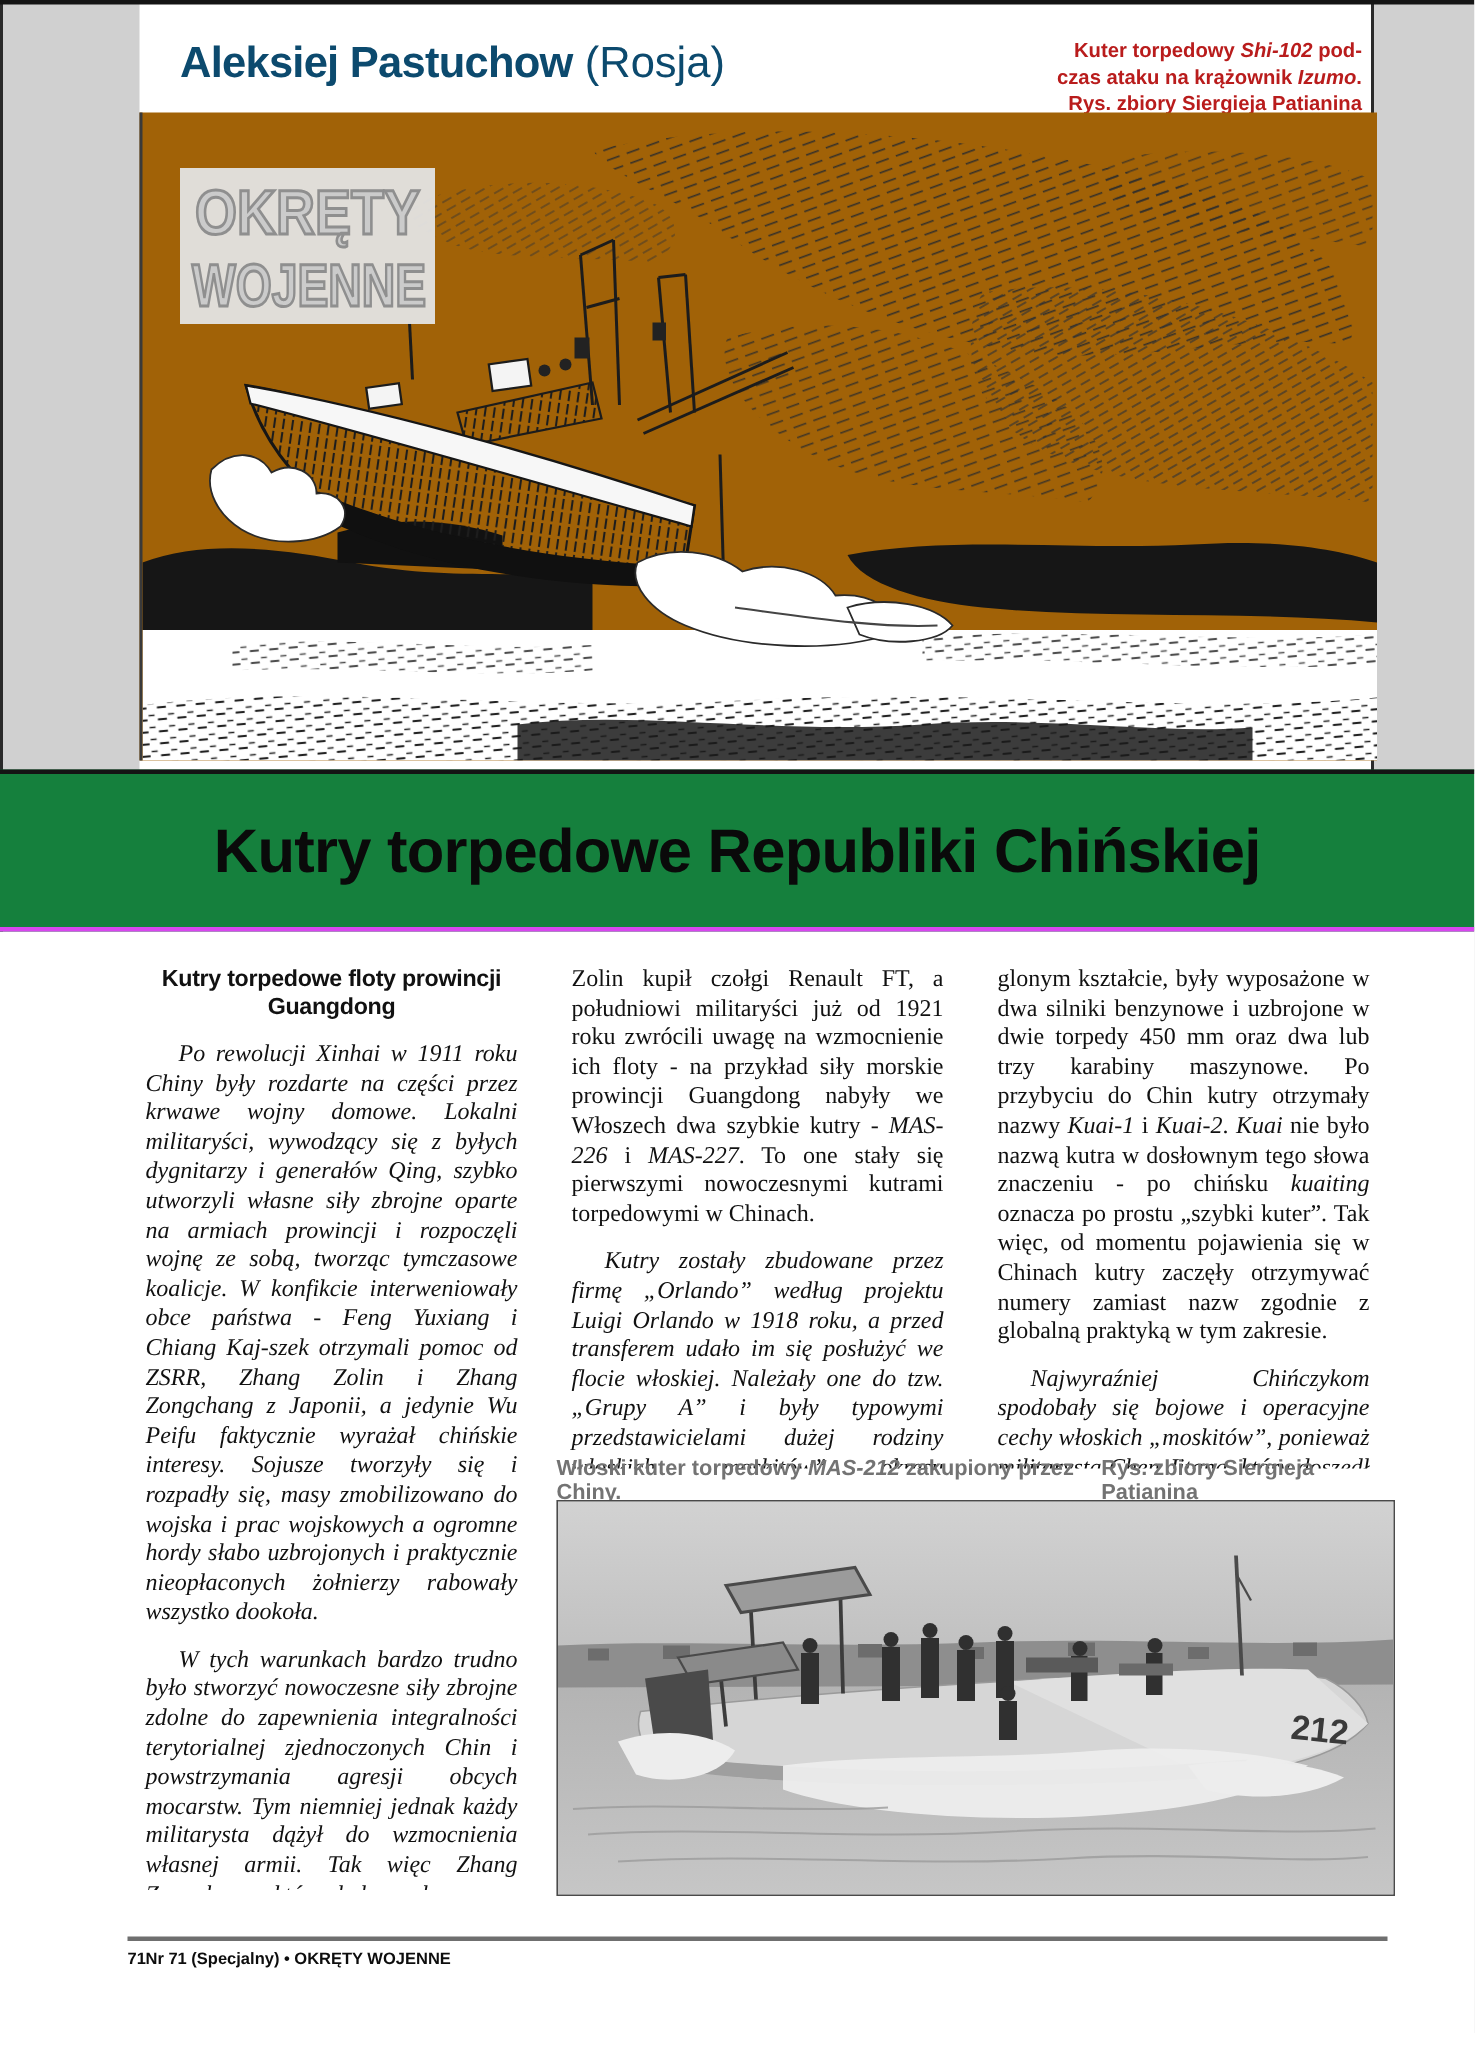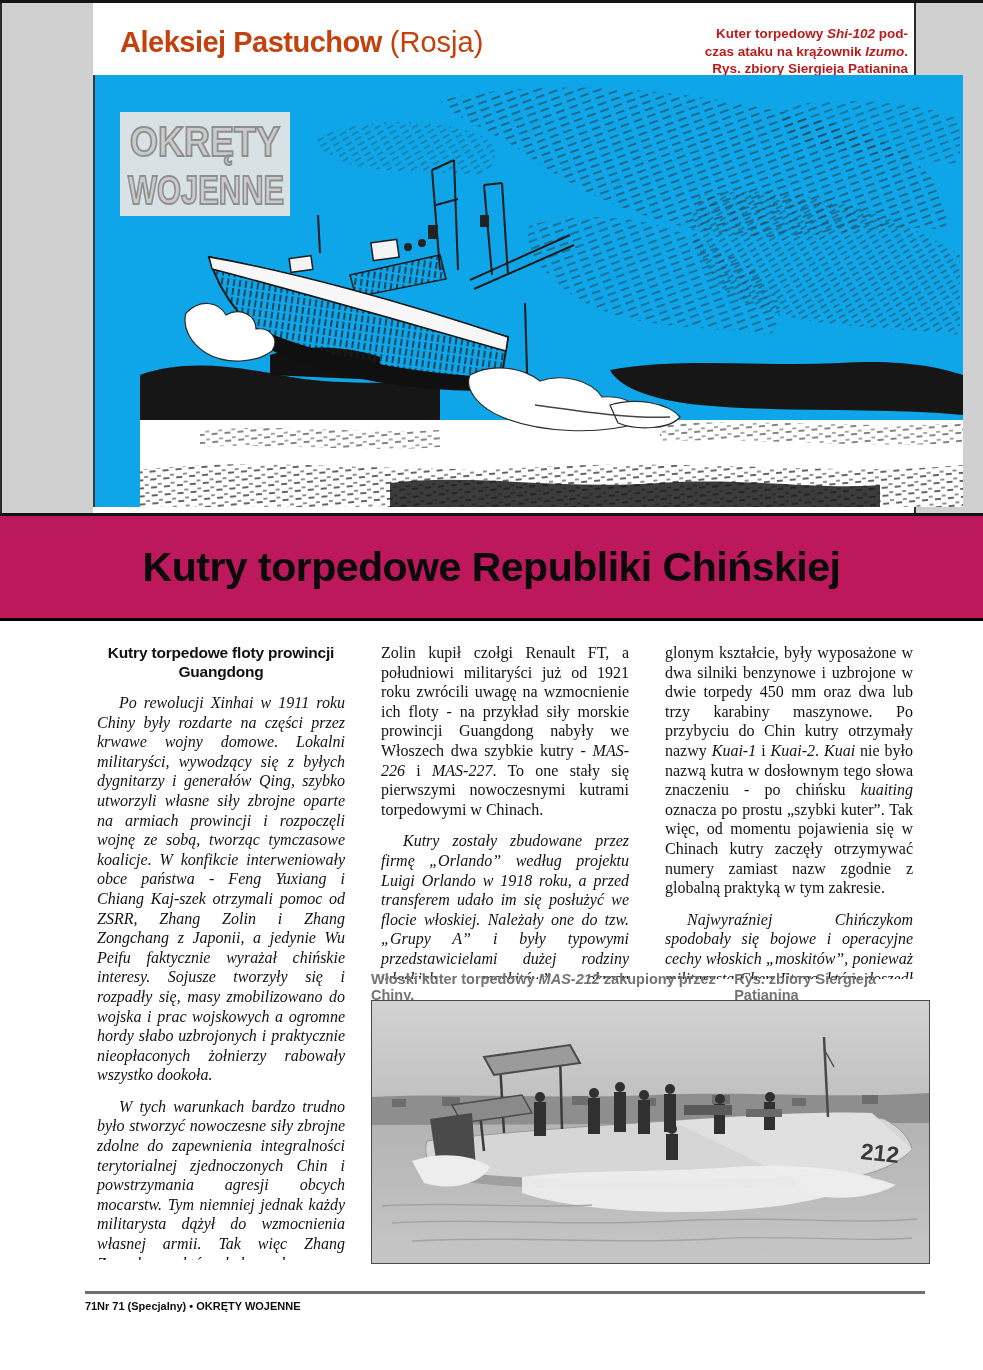--- a/index.html
+++ b/index.html
@@ -4,27 +4,27 @@
 <style>
   html,body{margin:0;padding:0;background:#f2f2f2;}
   .page{position:relative;width:983px;height:1370px;background:#ffffff;overflow:hidden;
         font-family:"Liberation Serif",serif;color:#111;}
   .abs{position:absolute;}
   
   .margin-band{background:#d0d0d0;}
   .edge-line{background:#2a2a2a;}
   .top-rule{background:#141414;}
   
-  .author{font-family:"Liberation Sans",sans-serif;font-size:29px;color:#c2410c;white-space:nowrap;}
+  .author{font-family:"Liberation Sans",sans-serif;font-size:29px;color:#0c4a6e;white-space:nowrap;}
   .author b{font-weight:bold;letter-spacing:-0.5px;}
   .author span{font-weight:normal;}
   .top-caption{font-family:"Liberation Sans",sans-serif;font-weight:bold;font-size:13.5px;
                line-height:17.5px;text-align:right;color:#b91c1c;}
   
-  .title-band{background:#be185d;border-top:3px solid #141414;border-bottom:3px solid #000000;
+  .title-band{background:#15803d;border-top:3px solid #141414;border-bottom:3px solid #d946ef;
               display:flex;flex-direction:column;justify-content:center;align-items:center;}
   .title-band div{font-family:"Liberation Sans",sans-serif;font-weight:bold;font-size:41px;
                   line-height:50px;color:#0a0a0a;letter-spacing:-0.5px;}
   
   .col{position:absolute;top:631px;width:272px;font-size:16px;line-height:19.6px;
        text-align:justify;overflow:hidden;}
   .col p{margin:12px;}
   .col p.ind{text-indent:22px;font-style:italic;}
   .sec-head{font-family:"Liberation Sans",sans-serif;font-weight:bold;font-size:15.5px;
             line-height:19px;text-align:center;margin:0 0 2px 0;letter-spacing:-0.2px;}
@@ -48,21 +48,21 @@
   <div class="abs top-rule" style="left:0;top:0;width:983px;height:3px;"></div>
 
   <div class="abs author" style="left:120px;top:26px;"><b>Aleksiej Pastuchow</b><span> (Rosja)</span></div>
 
   <div class="abs top-caption" style="right:75px;top:25px;width:280px;">
     <div>Kuter torpedowy <i>Shi-102</i> pod-</div>
     <div>czas ataku na krążownik <i>Izumo</i>.</div>
     <div>Rys. zbiory Siergieja Patianina</div>
   </div>
 
-  <div class="abs" style="left:93px;top:75px;width:823px;height:432px;background:#0ea5e9;border-left:2px solid #3a3a3a;padding-left:45px;">
+  <div class="abs" style="left:93px;top:75px;width:823px;height:432px;background:#a16207;border-left:2px solid #3a3a3a;">
     <svg width="823" height="432" viewBox="0 0 823 432" xmlns="http://www.w3.org/2000/svg">
       <defs>
         <pattern id="hatch" width="14" height="7" patternUnits="userSpaceOnUse" patternTransform="rotate(-20)">
           <line x1="0" y1="3" x2="9" y2="3" stroke="#2c2c2c" stroke-width="1.1"></line>
         </pattern>
         <pattern id="hatch2" width="11" height="6" patternUnits="userSpaceOnUse" patternTransform="rotate(-30)">
           <line x1="0" y1="2" x2="7" y2="2" stroke="#333" stroke-width="1"></line>
         </pattern>
         <pattern id="hullhatch" width="6" height="9" patternUnits="userSpaceOnUse" patternTransform="rotate(8)">
           <line x1="2" y1="0" x2="2" y2="7" stroke="#1d1d1d" stroke-width="1.4"></line>

